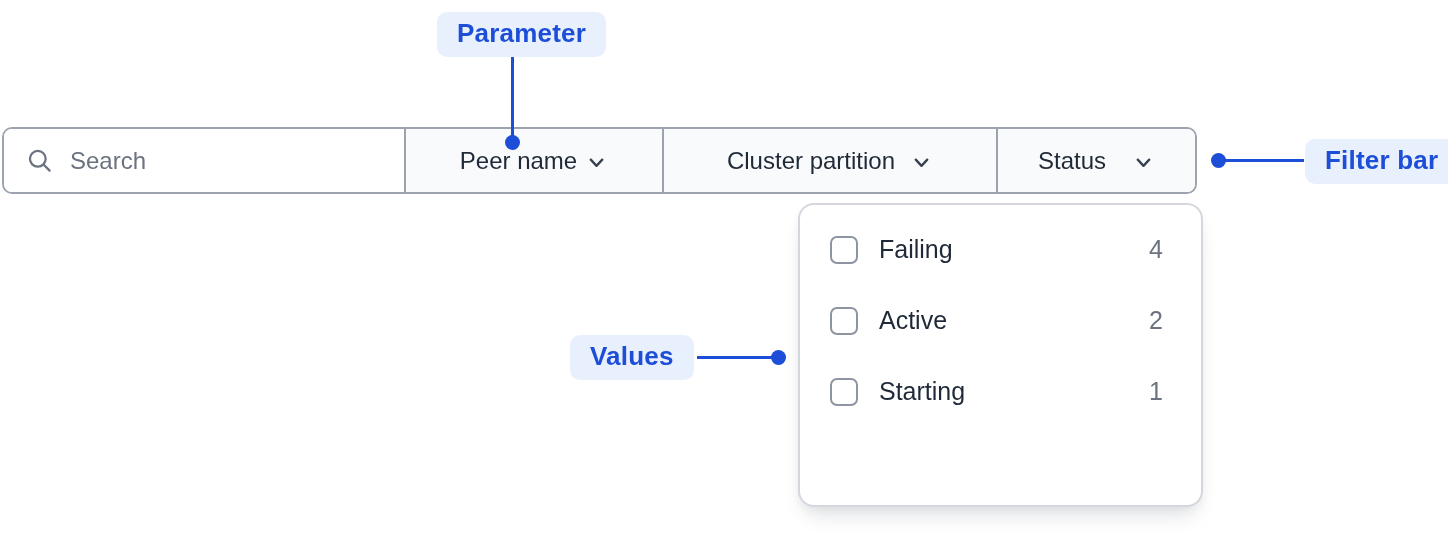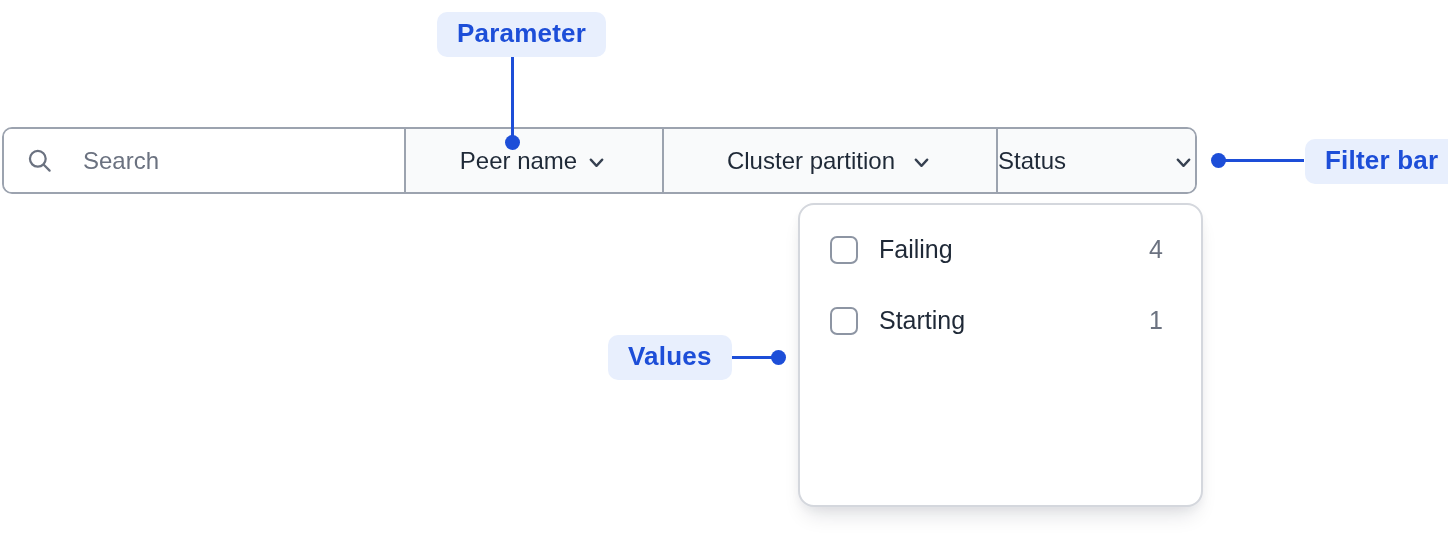--- a/index.html
+++ b/index.html
@@ -29,21 +29,21 @@
     font-size: 26px;
     font-weight: 600;
     letter-spacing: 0.2px;
     padding: 6px 20px 8px 20px;
     border-radius: 10px;
     white-space: nowrap;
     z-index: 30;
   }
   .badge-parameter { left: 437px; top: 12px; }
   .badge-filterbar { left: 1305px; top: 139px; }
-  .badge-values    { left: 608px;  top: 335px; text-align: center; }
+  .badge-values    { left: 570px;  top: 335px; text-align: center; }
 
   .connector-line {
     position: absolute;
     background: #1d4ed8;
     z-index: 25;
   }
   .line-parameter { left: 511px; top: 56px; width: 3px; height: 86px; }
   .line-filterbar { left: 1222px; top: 158.5px; width: 82px; height: 3px; }
   .line-values    { left: 697px; top: 355.5px; width: 78px; height: 3px; }
 
@@ -84,41 +84,41 @@
     box-sizing: border-box;
   }
   .fb-search svg { flex: 0 0 auto; display: block; }
   .fb-search input {
     border: none;
     outline: none;
     background: transparent;
     font-family: "Liberation Sans", "DejaVu Sans", sans-serif;
     font-size: 24px;
     color: #1f2937;
-    margin-left: 28px;
+    margin-left: 15px;
     width: 300px;
   }
   .fb-search input::placeholder { color: #6b7280; opacity: 1; }
 
   .fb-dropdown {
     display: flex;
     align-items: center;
     justify-content: center;
     gap: 26px;
     background: #f9fafb;
     border-left: 2px solid #9ca3af;
     box-sizing: border-box;
     font-size: 24px;
     color: #1f2937;
     cursor: pointer;
     white-space: nowrap;
   }
   .fb-peer    { flex: 0 0 258px; gap: 8px; }
   .fb-cluster { flex: 0 0 334px; gap: 15px; }
-  .fb-status  { flex: 1 1 auto; justify-content: space-between; }
+  .fb-status  { flex: 1 1 auto; }
   .fb-dropdown .chev { display: block; margin-top: 3px; }
 
   
   .dropdown-panel {
     position: absolute;
     left: 798px;
     top: 203px;
     width: 405px;
     height: 304px;
     box-sizing: border-box;
@@ -208,20 +208,25 @@
   </div>
 
   <div class="dropdown-panel">
     <div class="option-row">
       <div class="checkbox"></div>
       <span class="option-label">Failing</span>
       <span class="option-count">4</span>
     </div>
     <div class="option-row">
       <div class="checkbox"></div>
+      <span class="option-label">Active</span>
+      <span class="option-count">2</span>
+    </div>
+    <div class="option-row">
+      <div class="checkbox"></div>
       <span class="option-label">Starting</span>
       <span class="option-count">1</span>
     </div>
   </div>
 
   <div class="badge badge-values">
     <span>Values</span>
   </div>
   <div class="connector-line line-values"></div>
   <div class="connector-dot dot-values"></div>

